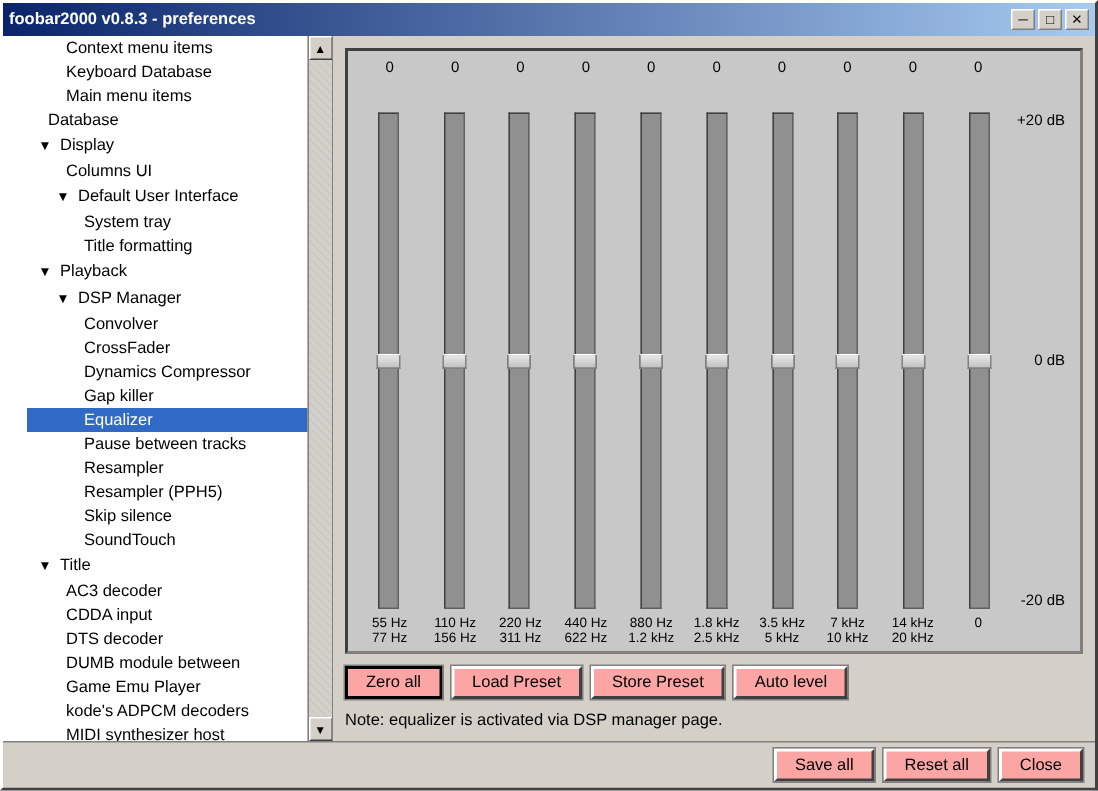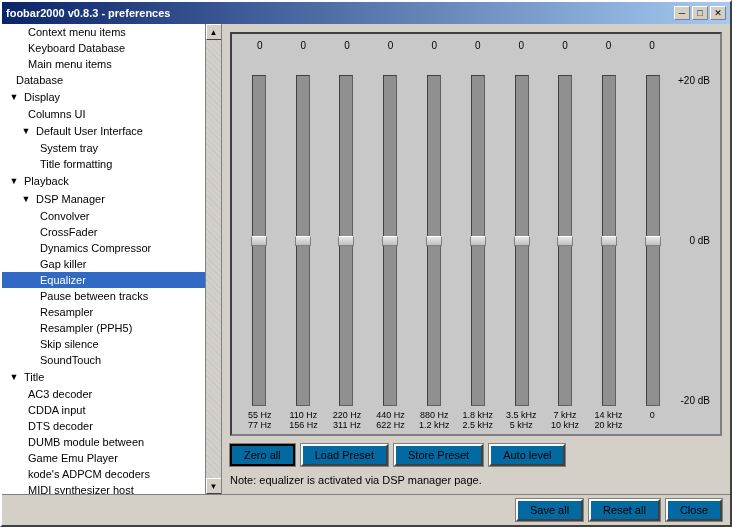--- a/index.html
+++ b/index.html
@@ -143,21 +143,21 @@
     }
 
     .eq-note {
       margin-top: 8px;
       font-size: 11px;
       color: #000;
     }
 
     .btn {
       padding: 3px 12px;
-      background: #0369a1;
+      background: #fca5a5;
       border: 2px solid #fff;
       border-right-color: #404040;
       border-bottom-color: #404040;
       outline: 1px solid #808080;
       cursor: pointer;
       font-size: 11px;
       font-family: 'Tahoma', sans-serif;
       white-space: nowrap;
     }
 
@@ -292,20 +292,21 @@
         #c8c8c8,
         #c8c8c8 1px,
         #d4d0c8 1px,
         #d4d0c8 4px
       );
     }
 
     .sidebar-content {
       width: 204px;
       overflow: hidden;
+      margin-left: 16px;
     }
   </style>
 </head>
 <body>
 
 <div class="window">
 
   <div class="title-bar">
     <span class="title-bar-text">foobar2000 v0.8.3 - preferences</span>
     <div class="title-bar-buttons">

